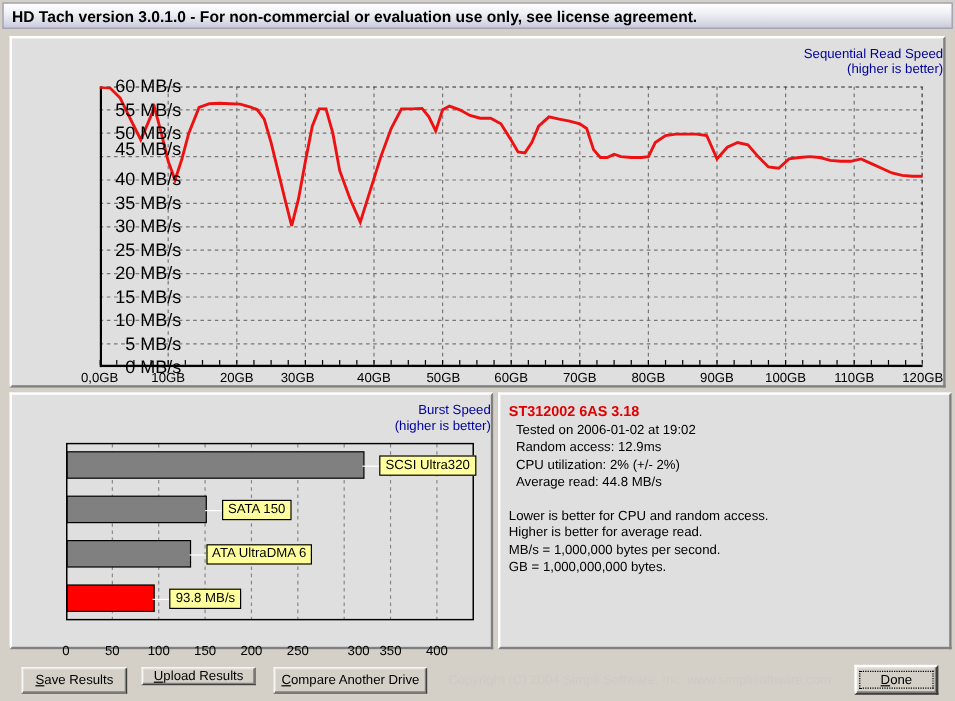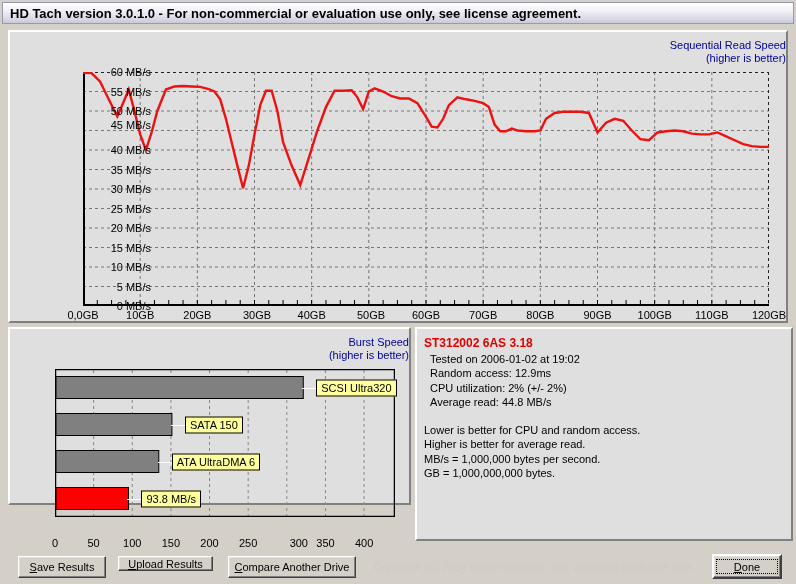--- a/index.html
+++ b/index.html
@@ -36,29 +36,29 @@
   .chart-title{
     position:absolute;left:0;top:7px;width:100%;text-align:right;
     color:#00009a;font-size:11px;line-height:13px;
   }
   .chart-title .sub{font-size:11px;}
   #seq-plot{
     position:absolute;left:73px;top:40px;width:686px;height:234px;
   }
   .yaxis-labels{position:absolute;left:0;top:0;width:73px;height:100%;}
   .yaxis-labels span{
-    position:absolute;right:5px;font-size:11px;color:#000;
+    position:absolute;right:5px;font-size:15px;color:#000;
     transform:translateY(-50%);white-space:nowrap;
   }
   .xaxis-labels{position:absolute;left:0;bottom:-19px;width:100%;height:16px;}
   .xaxis-labels span{
     position:absolute;font-size:11px;color:#000;transform:translateX(-50%);white-space:nowrap;
   }
   
-  #burst-panel{left:8px;top:327px;width:403px;height:178px;}
+  #burst-panel{left:8px;top:327px;width:403px;height:214px;}
   #burst-plot{position:absolute;left:45px;top:40px;width:340px;height:148px;}
   .burst-x{position:absolute;left:0;bottom:-20px;width:100%;}
   .burst-x span{position:absolute;font-size:11px;color:#000;transform:translateX(-50%);}
   .bar-label{
     position:absolute;background:#ffff9e;border:1px solid #000;
     font-size:11px;color:#000;padding:1px 4px;white-space:nowrap;
     transform:translateY(-50%);line-height:13px;
   }
   .bar-leader{position:absolute;height:1px;background:#ffffff;}
   
@@ -201,23 +201,23 @@
           <line x1="643.125" y1="232" x2="643.125" y2="228" stroke="#000" stroke-width="1"></line>
           <line x1="657.4166666666667" y1="232" x2="657.4166666666667" y2="228" stroke="#000" stroke-width="1"></line>
           <line x1="671.7083333333333" y1="232" x2="671.7083333333333" y2="228" stroke="#000" stroke-width="1"></line>
           <line x1="686" y1="232" x2="686" y2="228" stroke="#000" stroke-width="1"></line>
           <polyline points="0.00,0.78 8.58,1.17 17.15,9.75 25.72,27.30 34.30,44.46 40.02,31.20 45.73,17.55 51.45,39.00 57.17,62.40 62.88,78.00 68.60,60.45 74.32,39.00 82.89,17.55 91.47,14.43 100.04,14.04 108.62,14.43 117.19,14.82 125.77,17.16 131.48,19.50 137.20,27.30 142.92,46.80 148.63,70.20 154.35,93.60 160.07,116.22 165.78,93.60 171.50,62.40 177.22,33.15 182.93,18.72 188.65,18.72 194.37,39.00 200.08,70.20 208.66,93.60 217.23,113.10 225.81,85.80 234.38,58.50 242.96,35.10 251.53,18.72 260.11,18.72 268.68,18.33 274.40,25.35 280.12,37.05 285.83,19.50 291.55,16.38 300.13,19.50 308.70,24.18 317.28,26.52 325.85,26.52 334.43,31.20 343.00,44.85 348.72,54.60 354.43,55.38 360.15,46.80 365.87,33.15 374.44,25.35 383.02,27.30 391.59,28.86 400.17,31.20 405.88,35.10 411.60,52.65 417.32,59.28 423.03,59.28 428.75,56.55 434.47,58.50 443.04,59.28 451.62,59.28 457.33,58.50 463.05,46.80 471.63,40.95 480.20,39.78 488.78,39.78 497.35,39.78 505.93,40.95 514.50,60.45 523.07,50.70 531.65,46.80 540.23,48.75 548.80,58.50 557.38,67.08 565.95,68.25 574.52,60.45 583.10,59.28 591.68,58.50 600.25,59.28 608.82,61.62 617.40,62.40 625.98,62.40 634.55,60.45 643.13,64.35 651.70,68.25 660.27,72.15 668.85,74.10 677.43,74.88 686.00,74.88" fill="none" stroke="#ee1111" stroke-width="2.4" stroke-linejoin="miter" stroke-linecap="butt"></polyline>
         </svg>
       <div class="xaxis-labels" id="seq-xaxis">
           <span style="left: 0px;">0,0GB</span>
           <span style="left: 57.1667px;">10GB</span>
           <span style="left: 114.333px;">20GB</span>
-          <span style="left: 174px;">30GB</span>
+          <span style="left: 165px;">30GB</span>
           <span style="left: 228.667px;">40GB</span>
-          <span style="left: 288px;">50GB</span>
+          <span style="left: 270px; padding-left: 33px;">50GB</span>
           <span style="left: 343px;">60GB</span>
           <span style="left: 400.167px;">70GB</span>
           <span style="left: 457.333px;">80GB</span>
           <span style="left: 514.5px;">90GB</span>
           <span style="left: 571.667px;">100GB</span>
           <span style="left: 628.833px;">110GB</span>
           <span style="left: 686px;">120GB</span>
         </div>
     </div>
   </div>

